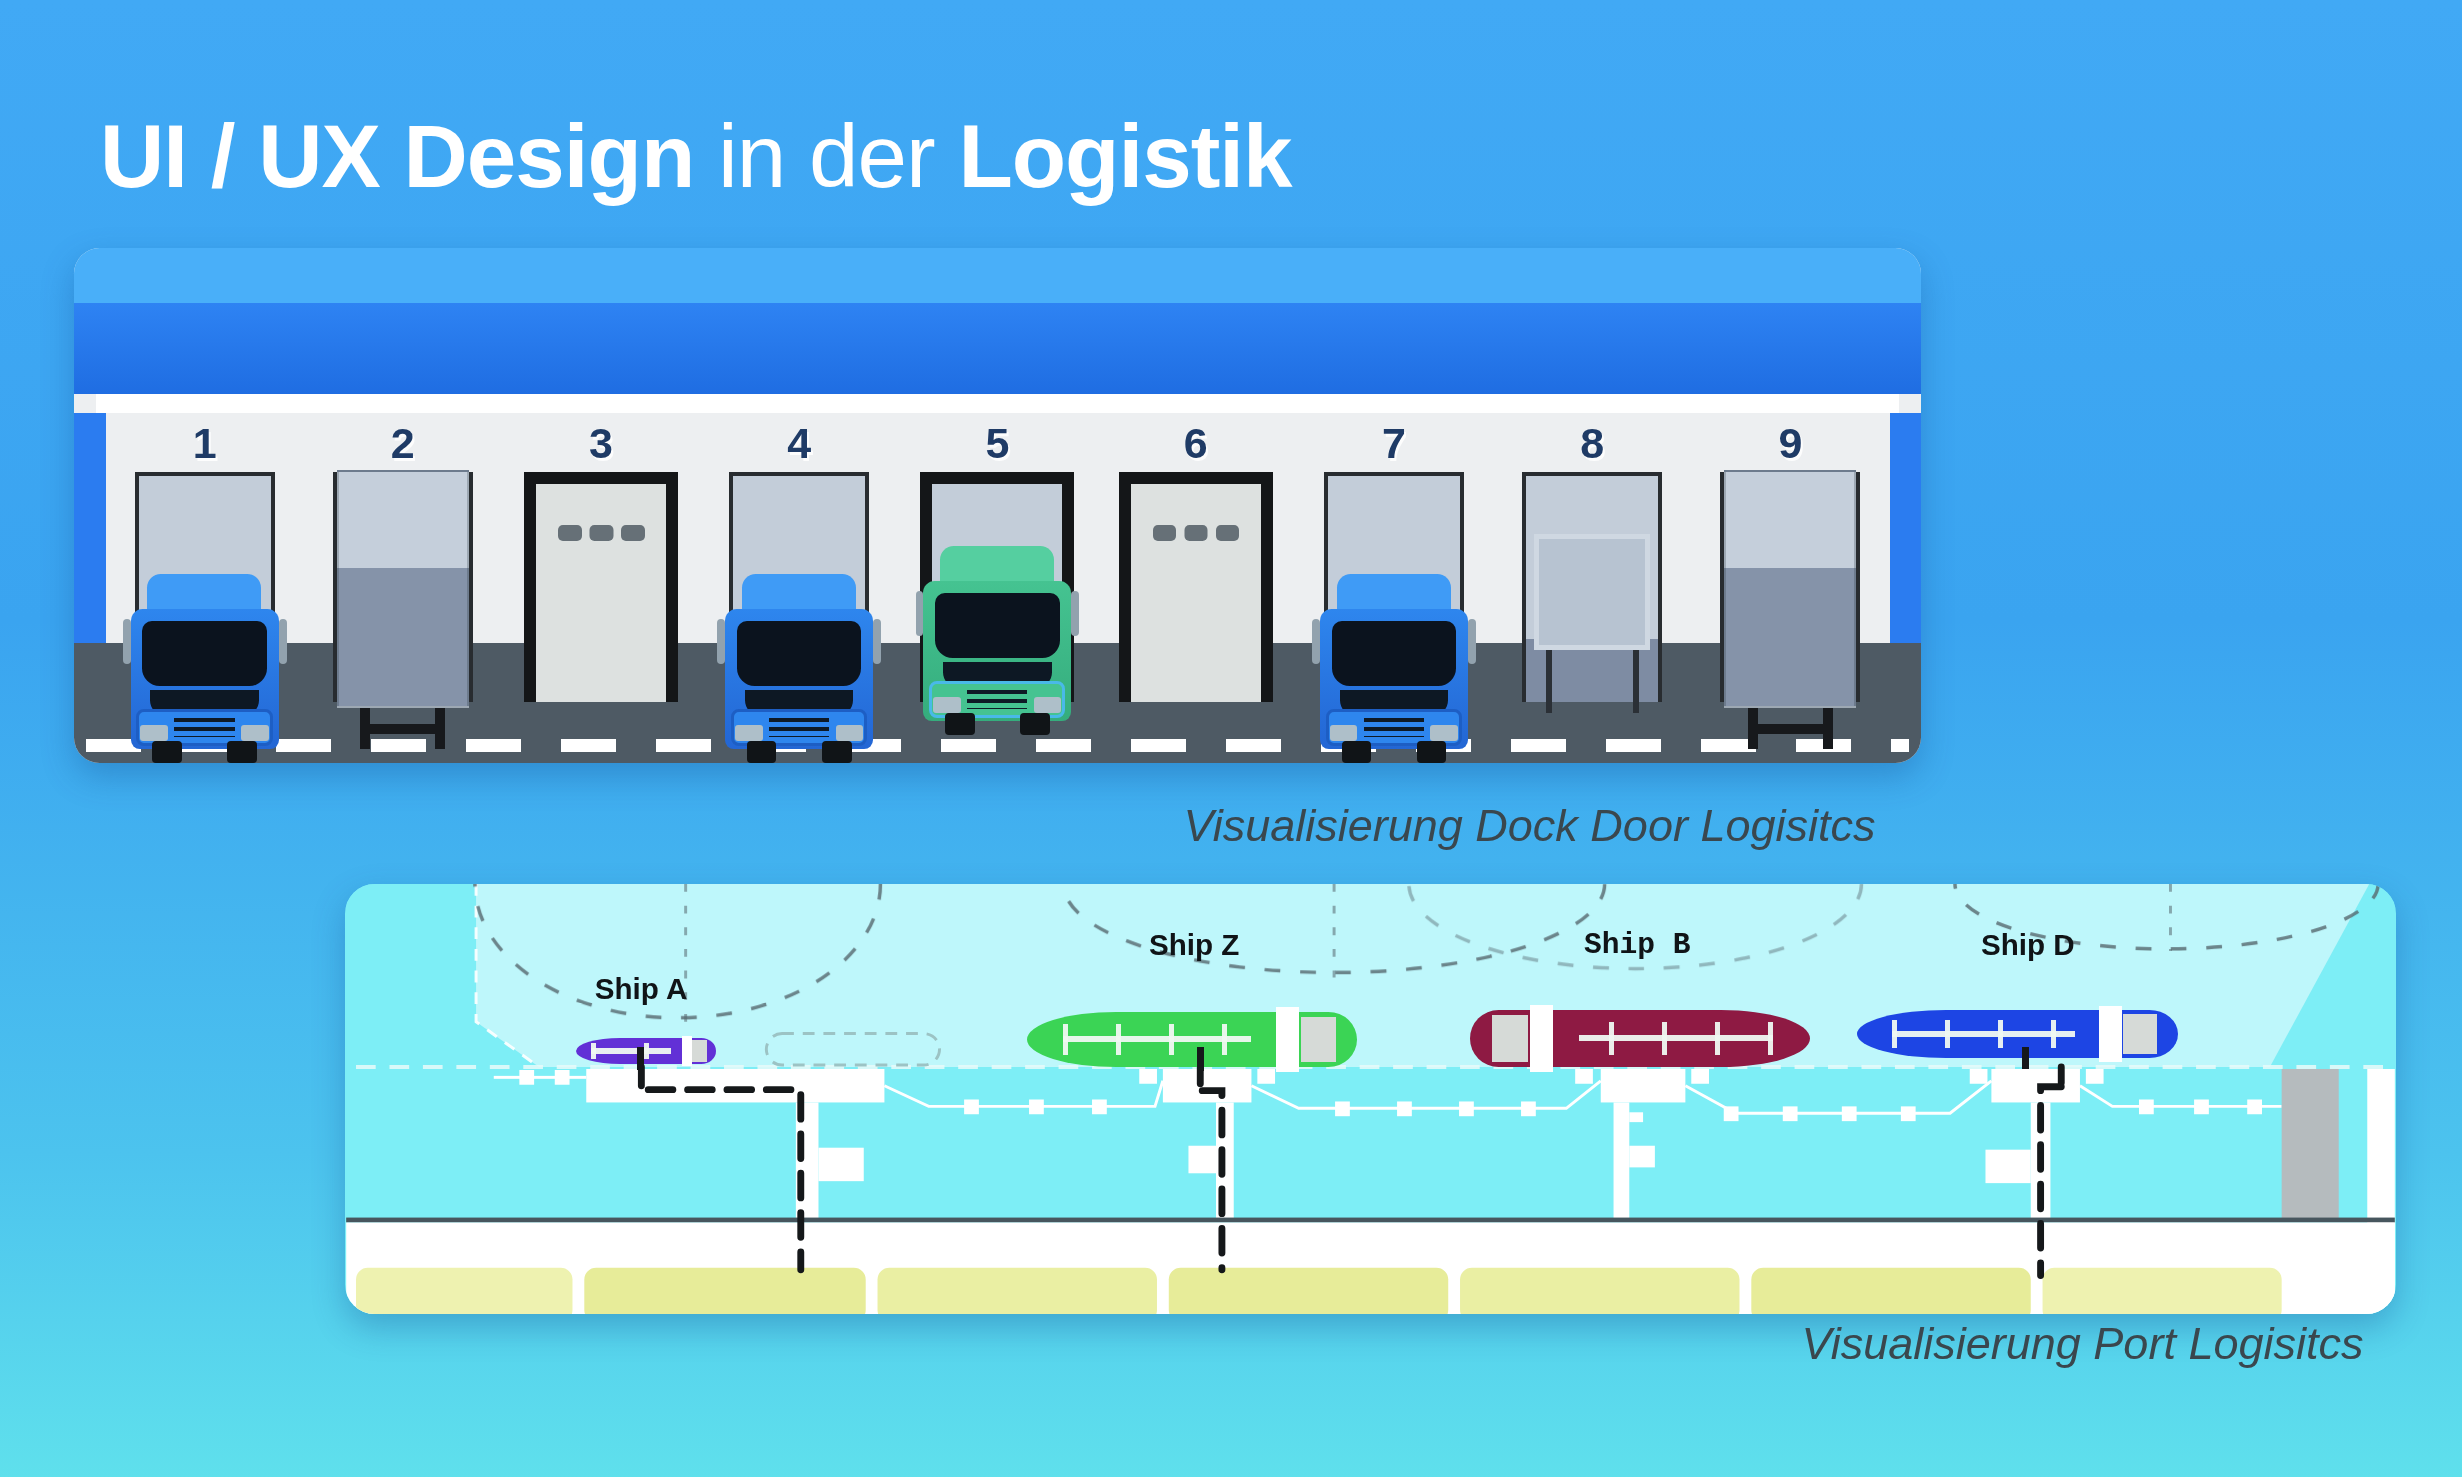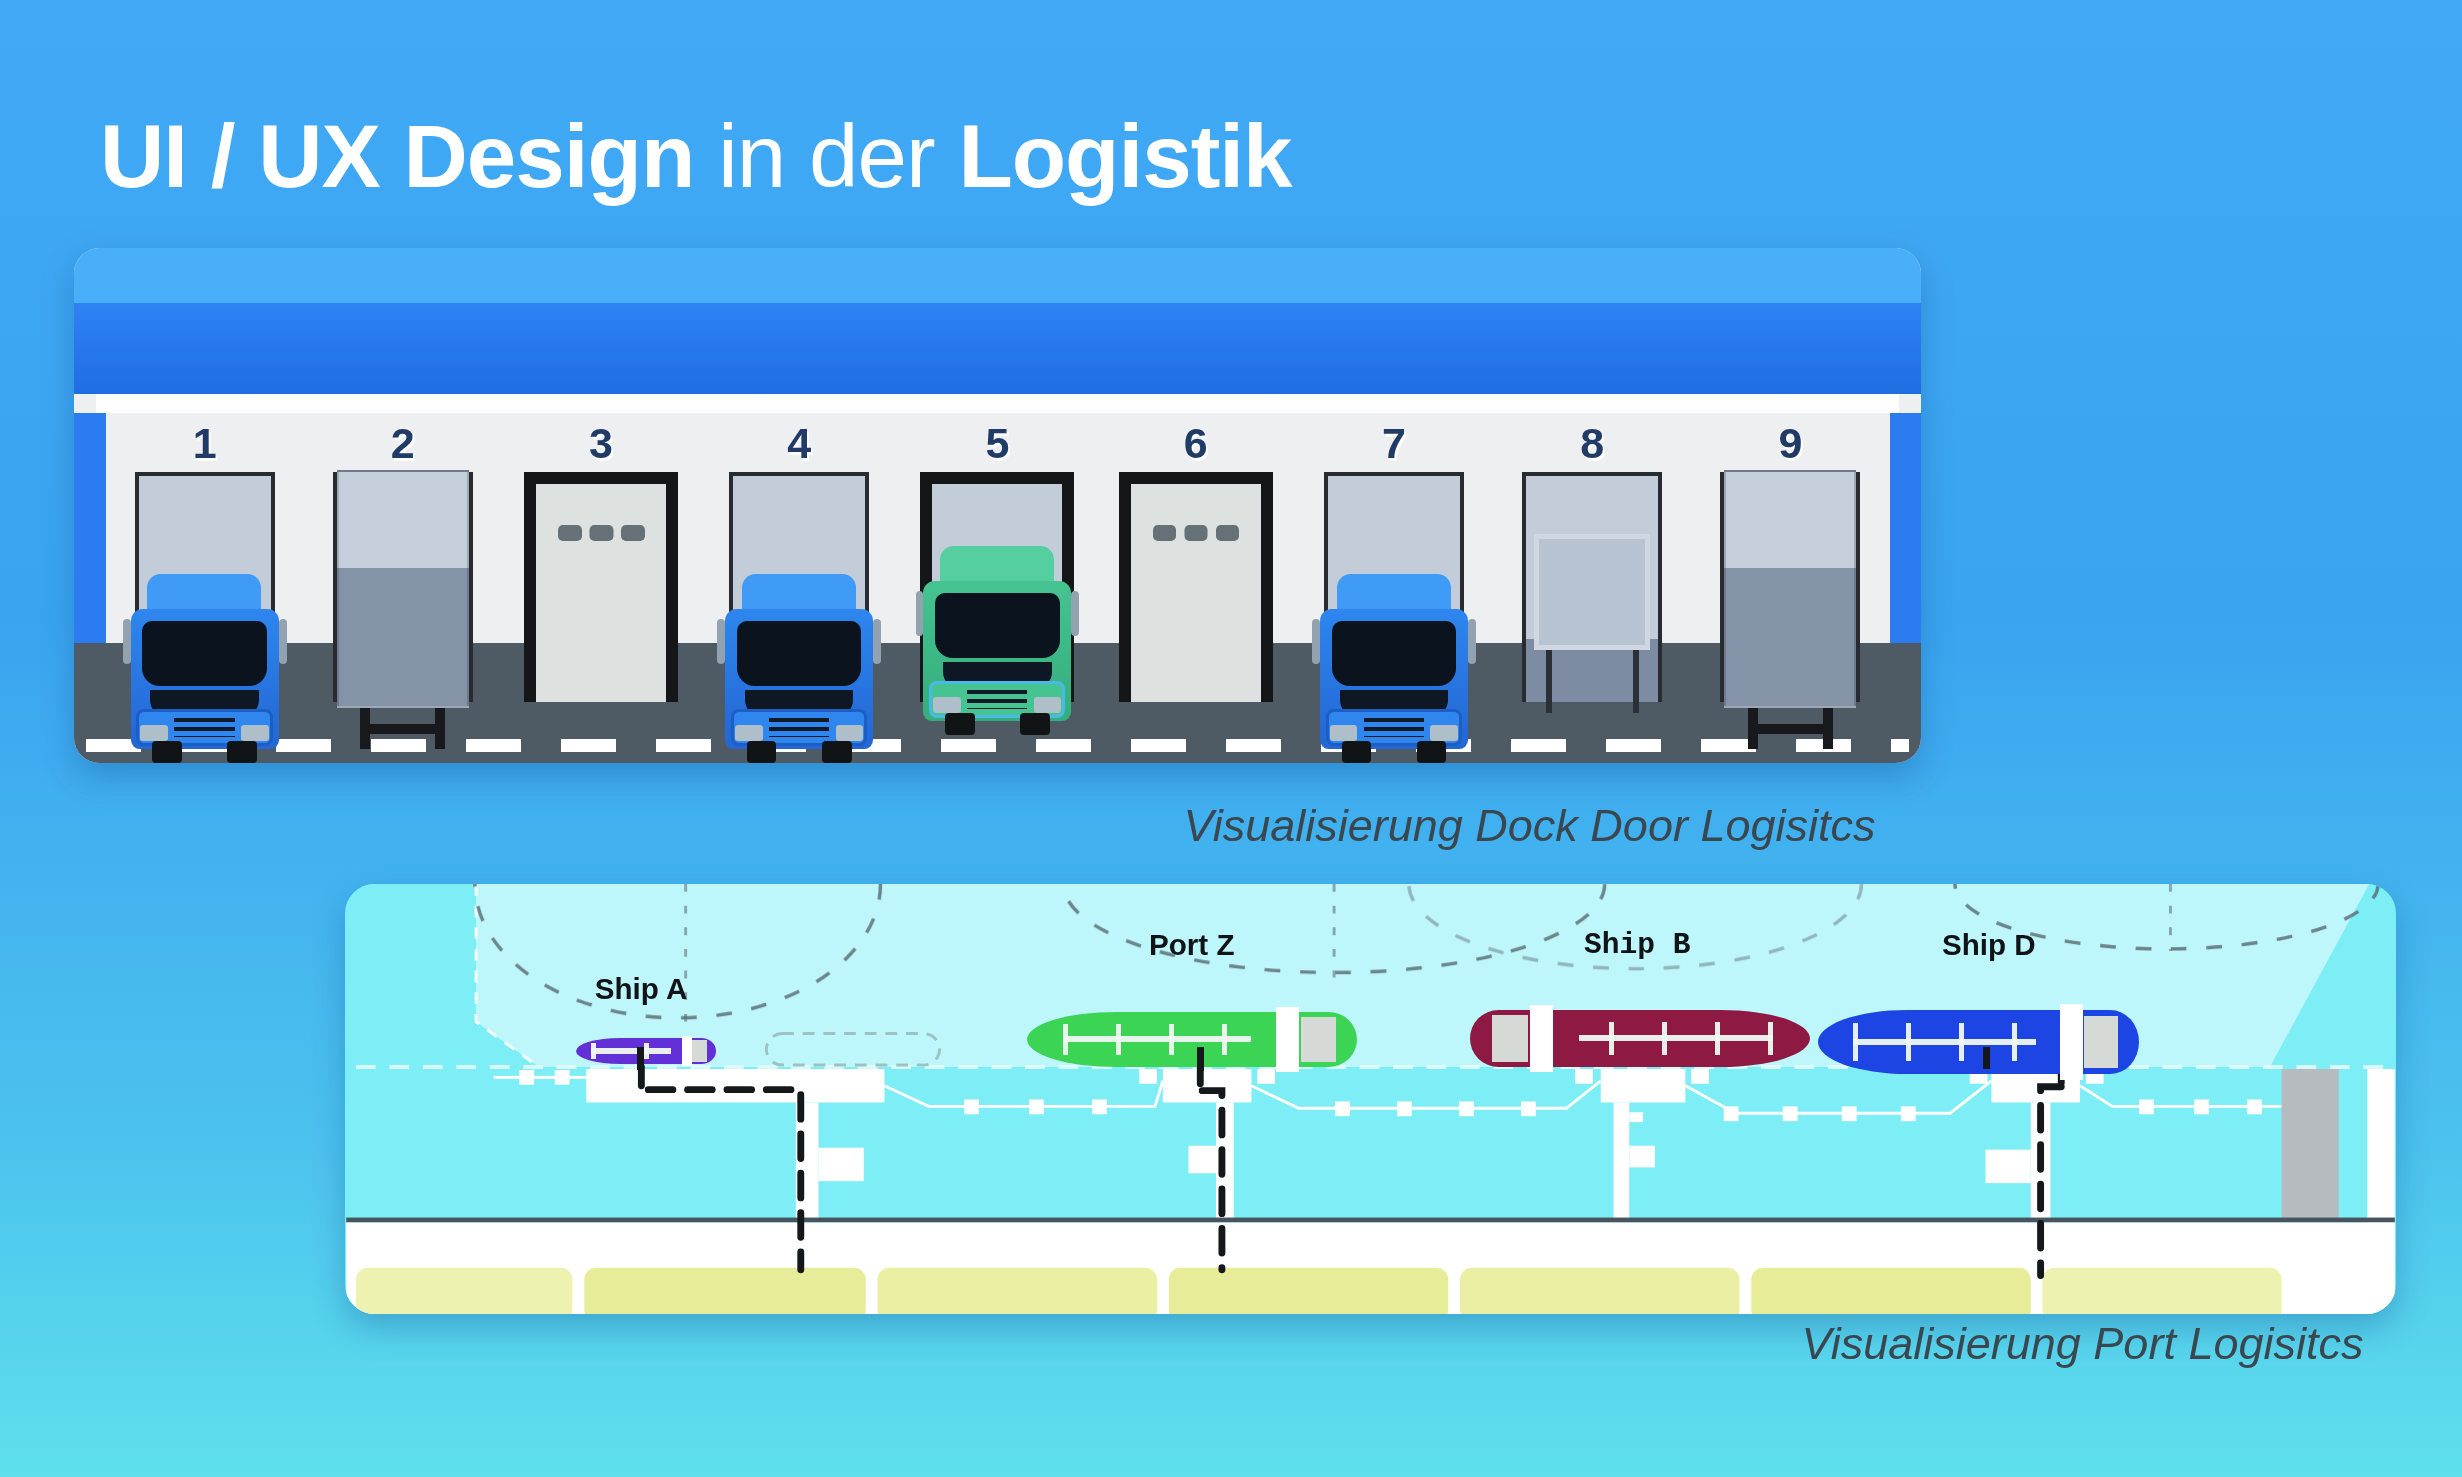--- a/index.html
+++ b/index.html
@@ -398,40 +398,40 @@
         <div class="ship-label" style="left: 18.7px; top: -66px;">Ship A</div>
         <div class="hull" style="background: rgb(98, 48, 214);">
           <div class="crane"></div>
           <div class="house"></div>
         </div>
         <div class="band"></div>
         <div class="stub"></div>
       </div>
 
       <div class="ship ship-z" style="left: 682px; top: 128px; width: 330px; height: 55px;">
-        <div class="ship-label" style="left: 122px; top: -84px;">Port Z</div>
+        <div class="ship-label" style="left: 122px; top: -84px;">Ship Z</div>
         <div class="hull" style="background: rgb(59, 212, 85);">
           <div class="crane"></div>
           <div class="house"></div>
         </div>
         <div class="band"></div>
         <div class="stub"></div>
       </div>
 
       <div class="ship ship-b" style="left: 1125px; top: 126px; width: 340px; height: 57px; font-family: Liberation Mono, monospace;">
         <div class="ship-label" style="left: 114px; top: -82px;">Ship B</div>
         <div class="hull" style="background: rgb(142, 26, 67);">
           <div class="crane"></div>
           <div class="house"></div>
         </div>
         <div class="band"></div>
 
       </div>
 
-      <div class="ship ship-d" style="left: 1473px; top: 126px; width: 321px; height: 64px;">
+      <div class="ship ship-d" style="left: 1512px; top: 126px; width: 321px; height: 48px;">
         <div class="ship-label" style="left: 124px; top: -82px;">Ship D</div>
         <div class="hull" style="background: rgb(29, 69, 228);">
           <div class="crane"></div>
           <div class="house"></div>
         </div>
         <div class="band"></div>
         <div class="stub"></div>
       </div>
     </div>
 </section>

